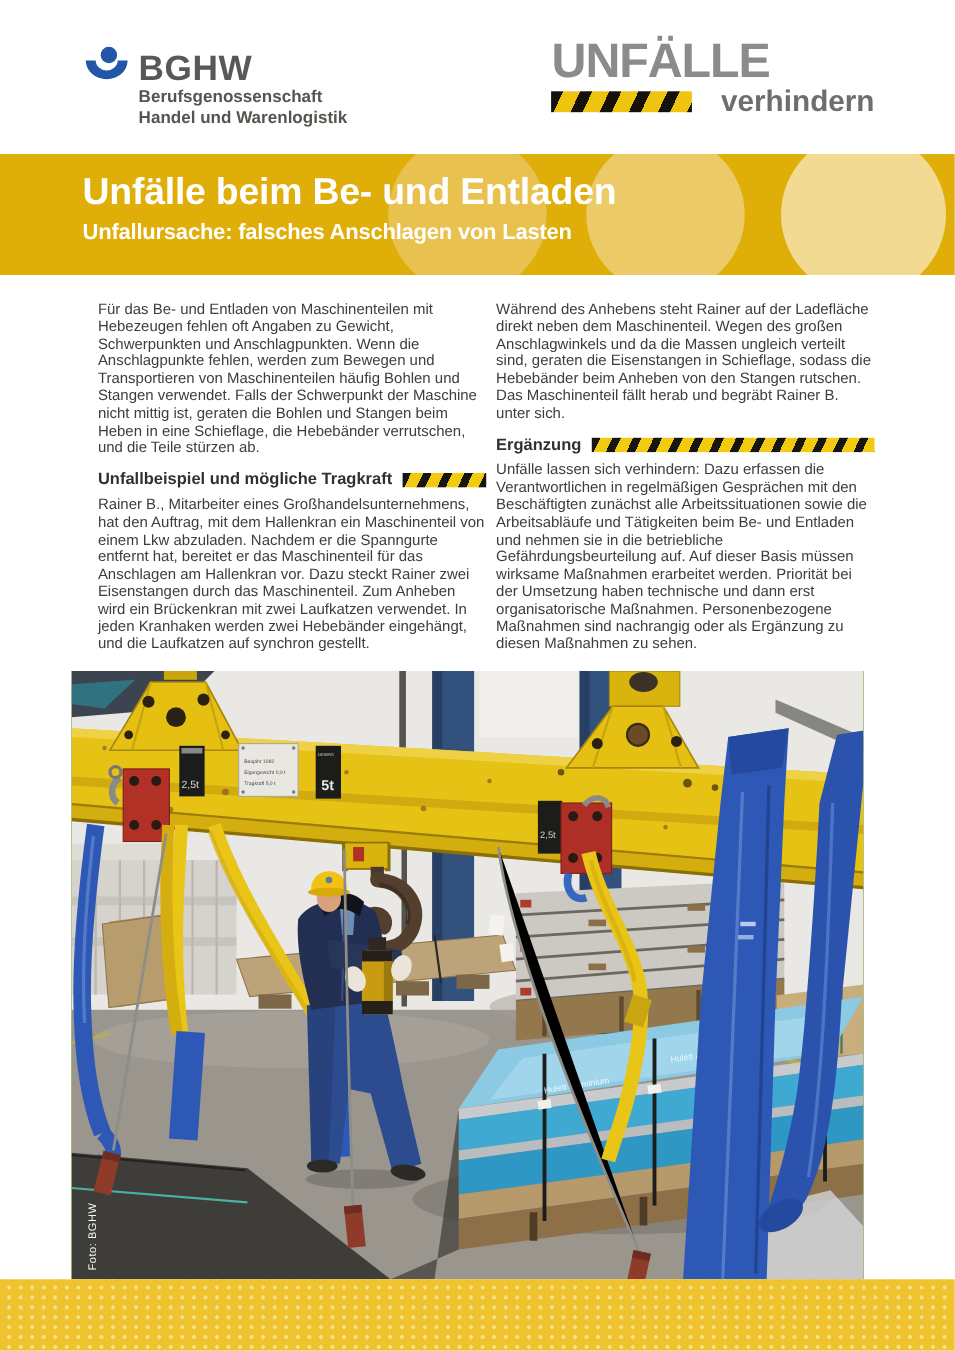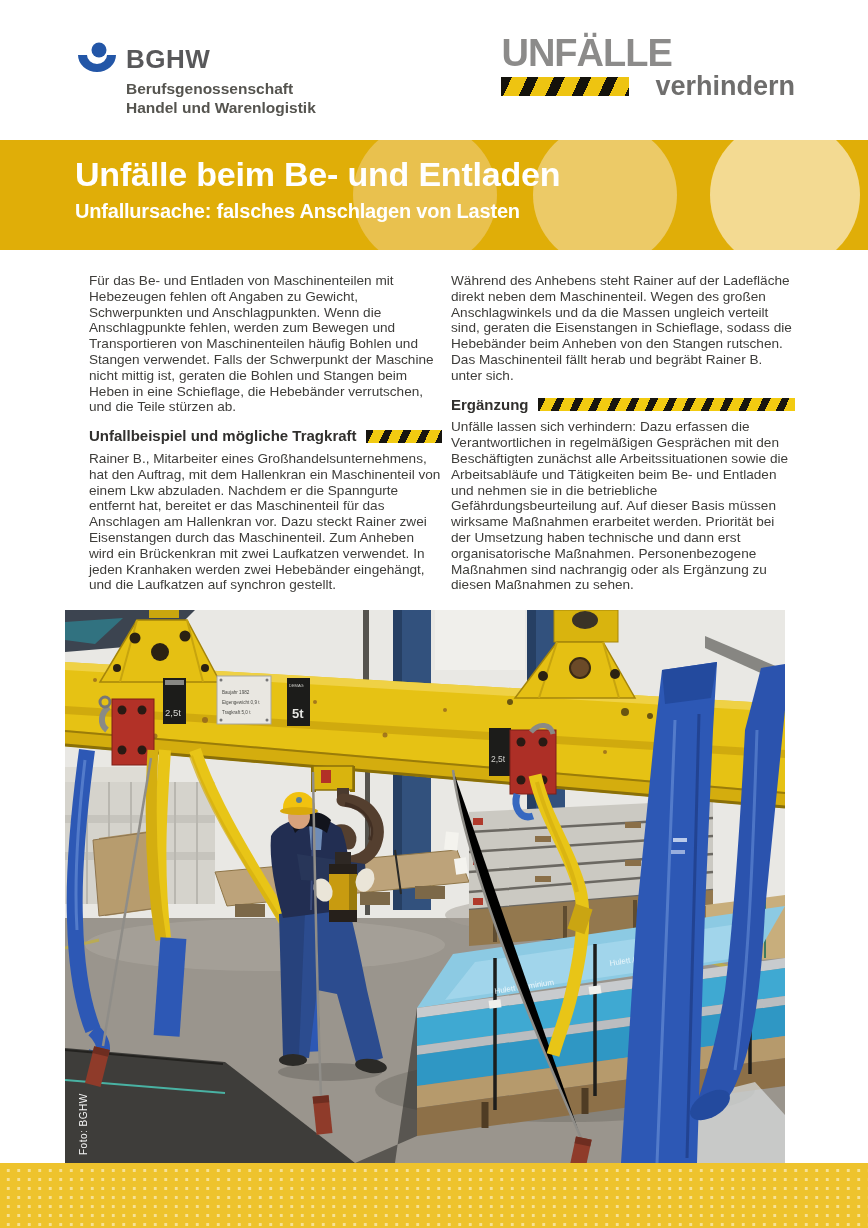--- a/index.html
+++ b/index.html
@@ -1,24 +1,24 @@
 <!DOCTYPE html>
 <html><head>
 <meta charset="utf-8">
 <style>
   html,body{margin:0;padding:0;}
   body{width:868px;height:1228px;background:#ffffff;font-family:"Liberation Sans","DejaVu Sans",sans-serif;}
   .page{position:relative;width:868px;height:1228px;background:#fff;overflow:hidden;}
 
   
   .brand-icon{position:absolute;left:75px;top:42px;}
-  .brand-acronym{position:absolute;left:126px;top:44px;font-size:26px;font-weight:700;color:#58585a;letter-spacing:.5px;}
+  .brand-acronym{position:absolute;left:126px;top:44px;font-size:32px;font-weight:700;color:#58585a;letter-spacing:.5px;}
   .brand-sub{position:absolute;left:126px;top:79px;font-size:15.5px;font-weight:700;color:#55544f;line-height:19px;}
   .campaign{position:absolute;right:73px;top:34px;text-align:left;}
-  .campaign-word{font-size:38px;font-weight:700;color:#8c8b8a;letter-spacing:-1px;line-height:1;}
+  .campaign-word{font-size:44px;font-weight:700;color:#8c8b8a;letter-spacing:-1px;line-height:1;}
   .campaign-row{display:flex;align-items:center;margin-top:1px;gap:20px;}
   .hazard-bar{width:128px;height:19px;background:repeating-linear-gradient(115deg,#14120b 0 10px,#eec411 10px 24px);}
   .campaign-tagline{font-size:27px;font-weight:700;color:#6f6e6d;margin-left:6px;line-height:1;}
 
   
   .banner{position:absolute;left:0;top:140px;width:868px;height:110px;background:#e0ae08;overflow:hidden;}
   .banner .circle{position:absolute;border-radius:50%;}
   .c1{left:353px;top:-17px;width:144px;height:144px;background:#e9c14e;}
   .c2{left:533px;top:-17px;width:144px;height:144px;background:#ecca67;}
   .c3{left:710px;top:-20px;width:150px;height:150px;background:#f3da92;}

